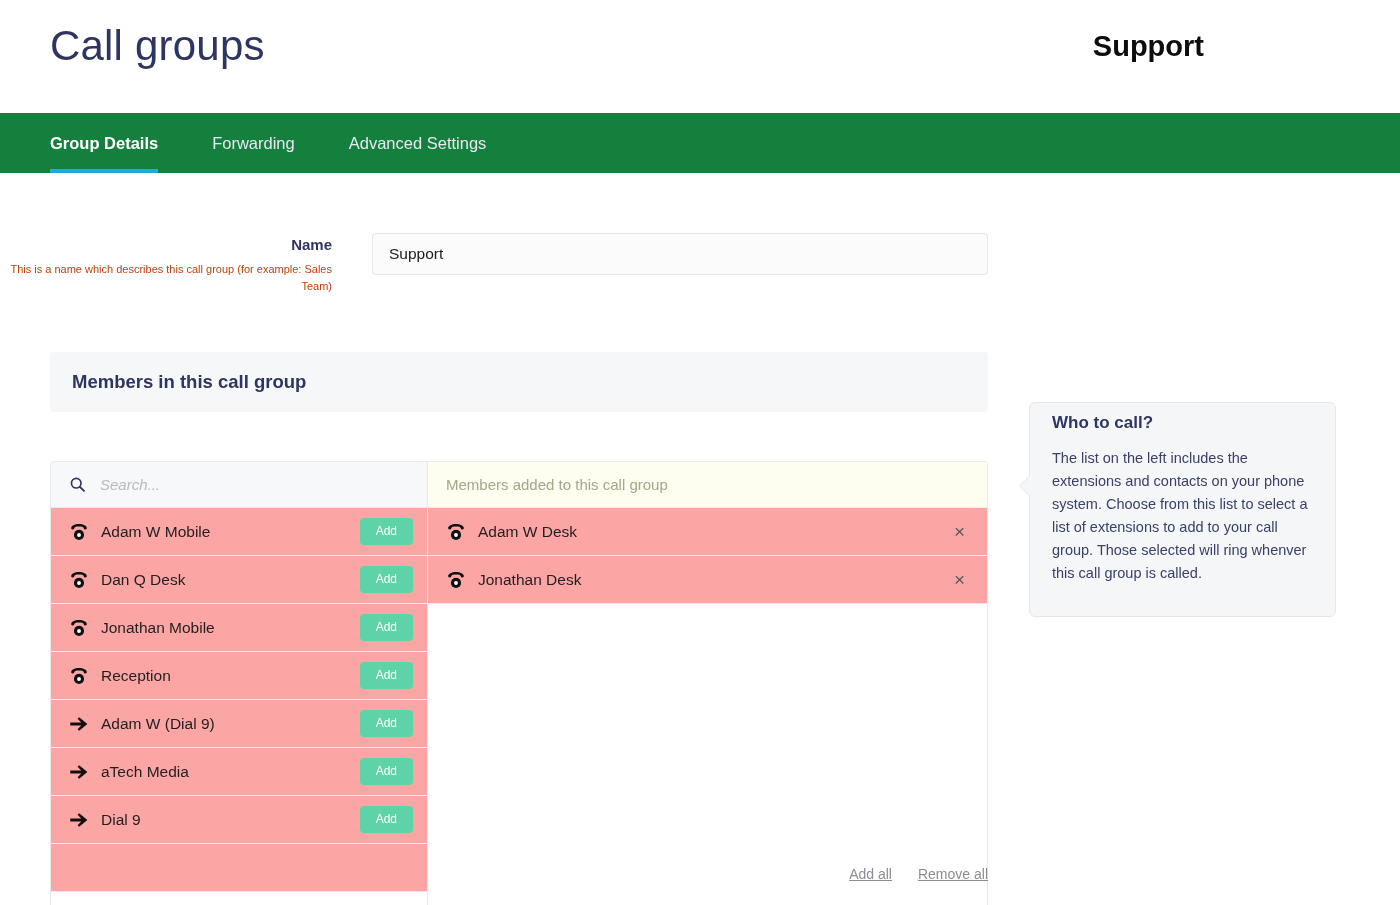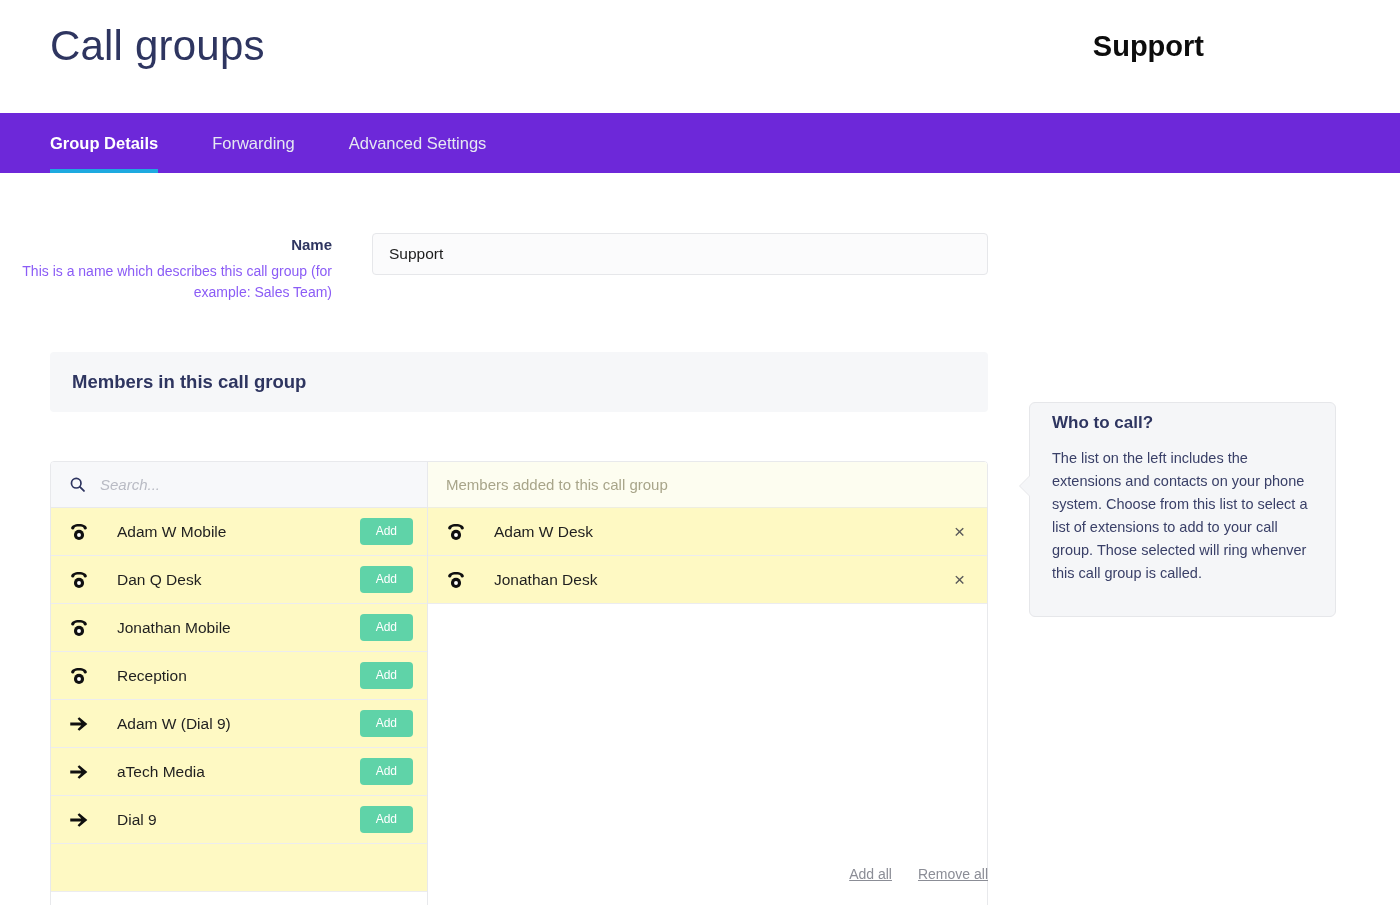--- a/index.html
+++ b/index.html
@@ -24,42 +24,42 @@
   }
   .account-title {
     position: absolute; right: 60px; top: 30px;
     font-size: 29px; font-weight: bold; color: #0d0d0d;
     letter-spacing: 0px;
   }
 
   
   .navbar {
     position: absolute; left: 0; top: 113px; width: 1400px; height: 60px;
-    background: #6d28d9;
+    background: #15803d;
   }
   .nav-tabs { position: absolute; left: 50px; top: 0; height: 60px; display: flex; align-items: flex-start; }
   .nav-tab {
     position: relative; height: 60px; display: flex; align-items: center;
     color: #e6e8f2; font-size: 16.5px; margin-right: 54px; cursor: pointer;
     padding-bottom: 0;
   }
   .nav-tab.active { color: #ffffff; font-weight: bold; }
   .nav-tab.active::after {
     content: ""; position: absolute; left: 0; right: 0; bottom: 0;
     height: 4px; background: #1eaae0;
   }
 
   
   .form-row { position: absolute; left: 0; top: 173px; width: 1400px; }
   .name-label-block {
     position: absolute; left: 0px; top: 62px; width: 332px; text-align: right;
   }
   .name-label { font-size: 15px; font-weight: bold; color: #2e3560; line-height: 1.3; }
   .name-help {
-    font-size: 14px; color: #8b5cf6; line-height: 1.55; margin-top: 6px;
+    font-size: 11px; color: #c2410c; line-height: 1.55; margin-top: 6px;
   }
   .name-input {
     position: absolute; left: 372px; top: 60px; width: 616px; height: 42px;
     border: 1px solid #e6e7ea; border-radius: 4px; background: #fbfbfc;
     font-family: "Liberation Sans", sans-serif; font-size: 15.5px; color: #1c1c1c;
     padding: 0 16px; outline: none;
   }
 
   
   .members-bar {
@@ -94,22 +94,21 @@
   .added-head {
     height: 46px; background: #fdfdf0; border-bottom: 1px solid #eeeee0;
     display: flex; align-items: center; padding-left: 18px;
     font-size: 15px; color: #a8a58a;
   }
 
   .rows { position: relative; }
   .row {
     height: 48px; display: flex; align-items: center;
     border-bottom: 1px solid #ececef; padding-left: 18px; padding-right: 14px;
-    background: #fef9c3;
-    gap: 16px;
+    background: #fca5a5;
   }
   .row-icon { width: 22px; margin-right: 10px; flex: none; display: flex; align-items: center; color: #101010; }
   .row-icon svg { display: block; }
   .row-label { font-size: 15.5px; color: #1f1f1f; flex: 1; }
   .add-btn {
     margin-left: auto; background: #5fd3a8; color: #ffffff; border: none;
     border-radius: 4px; font-family: "Liberation Sans", sans-serif;
     font-size: 12px; padding: 6px 16px; cursor: pointer; line-height: 1.2;
   }
   .remove-btn {

